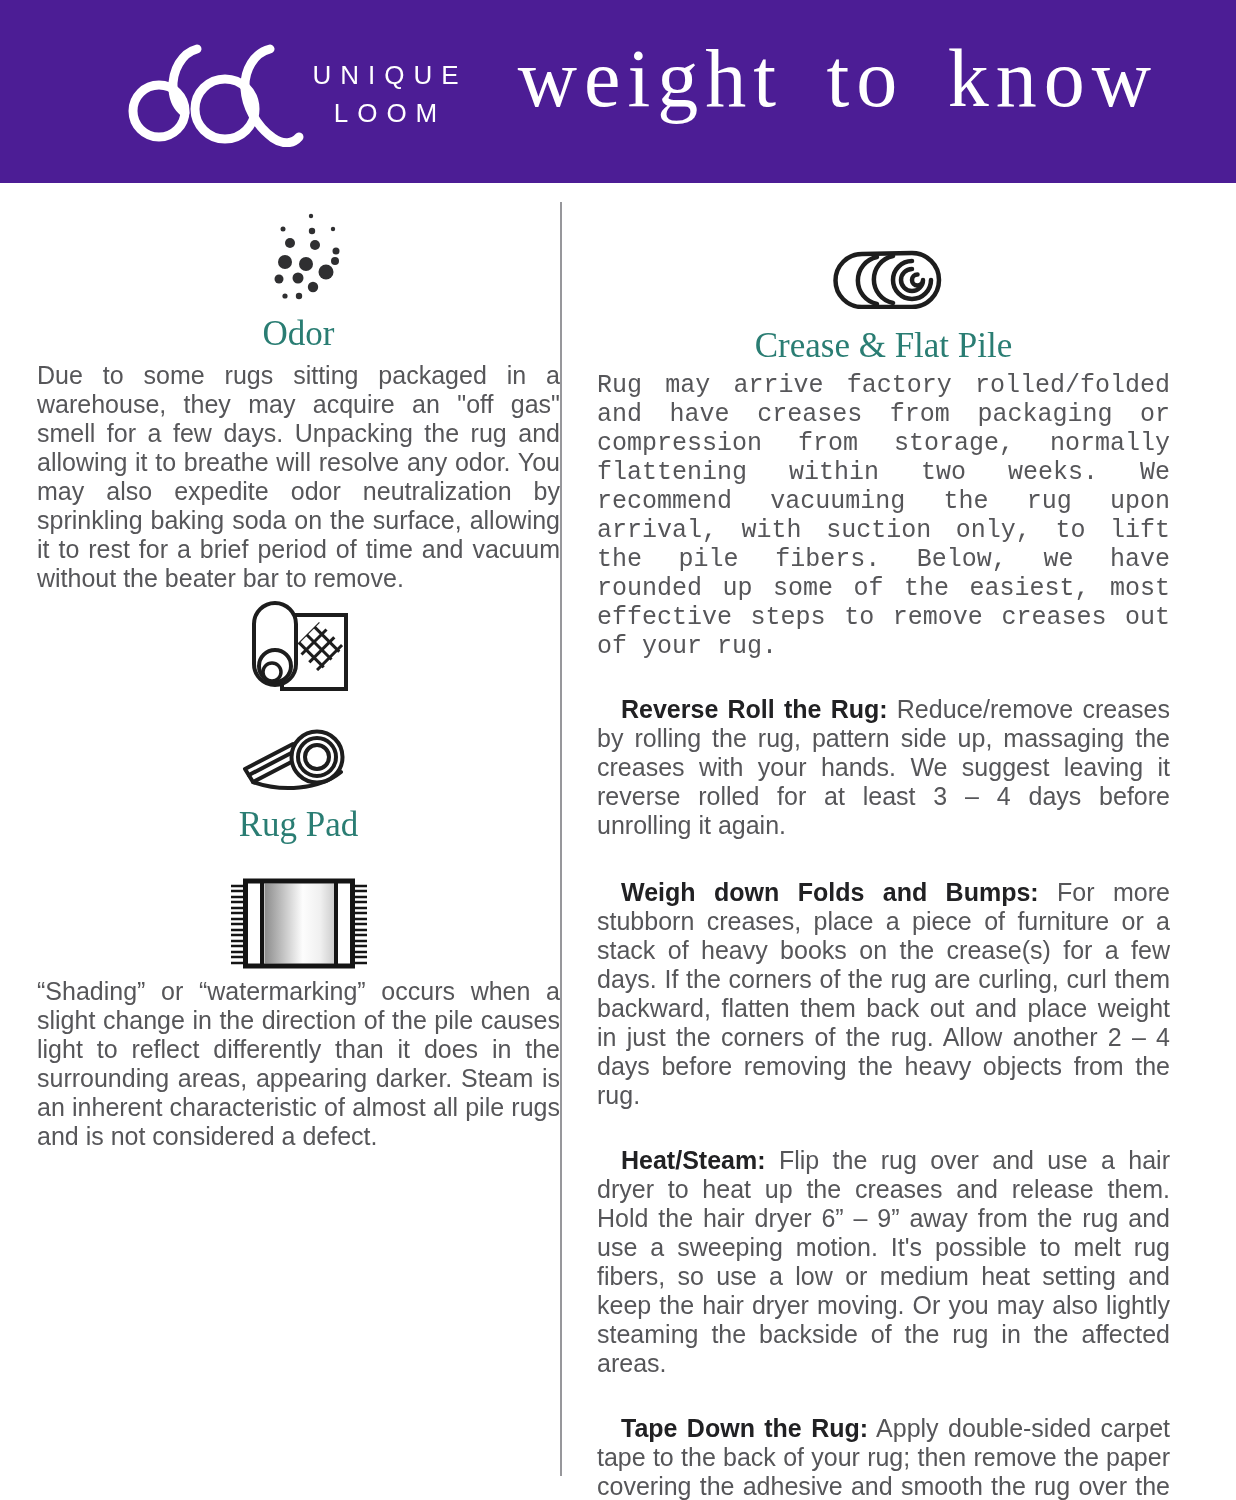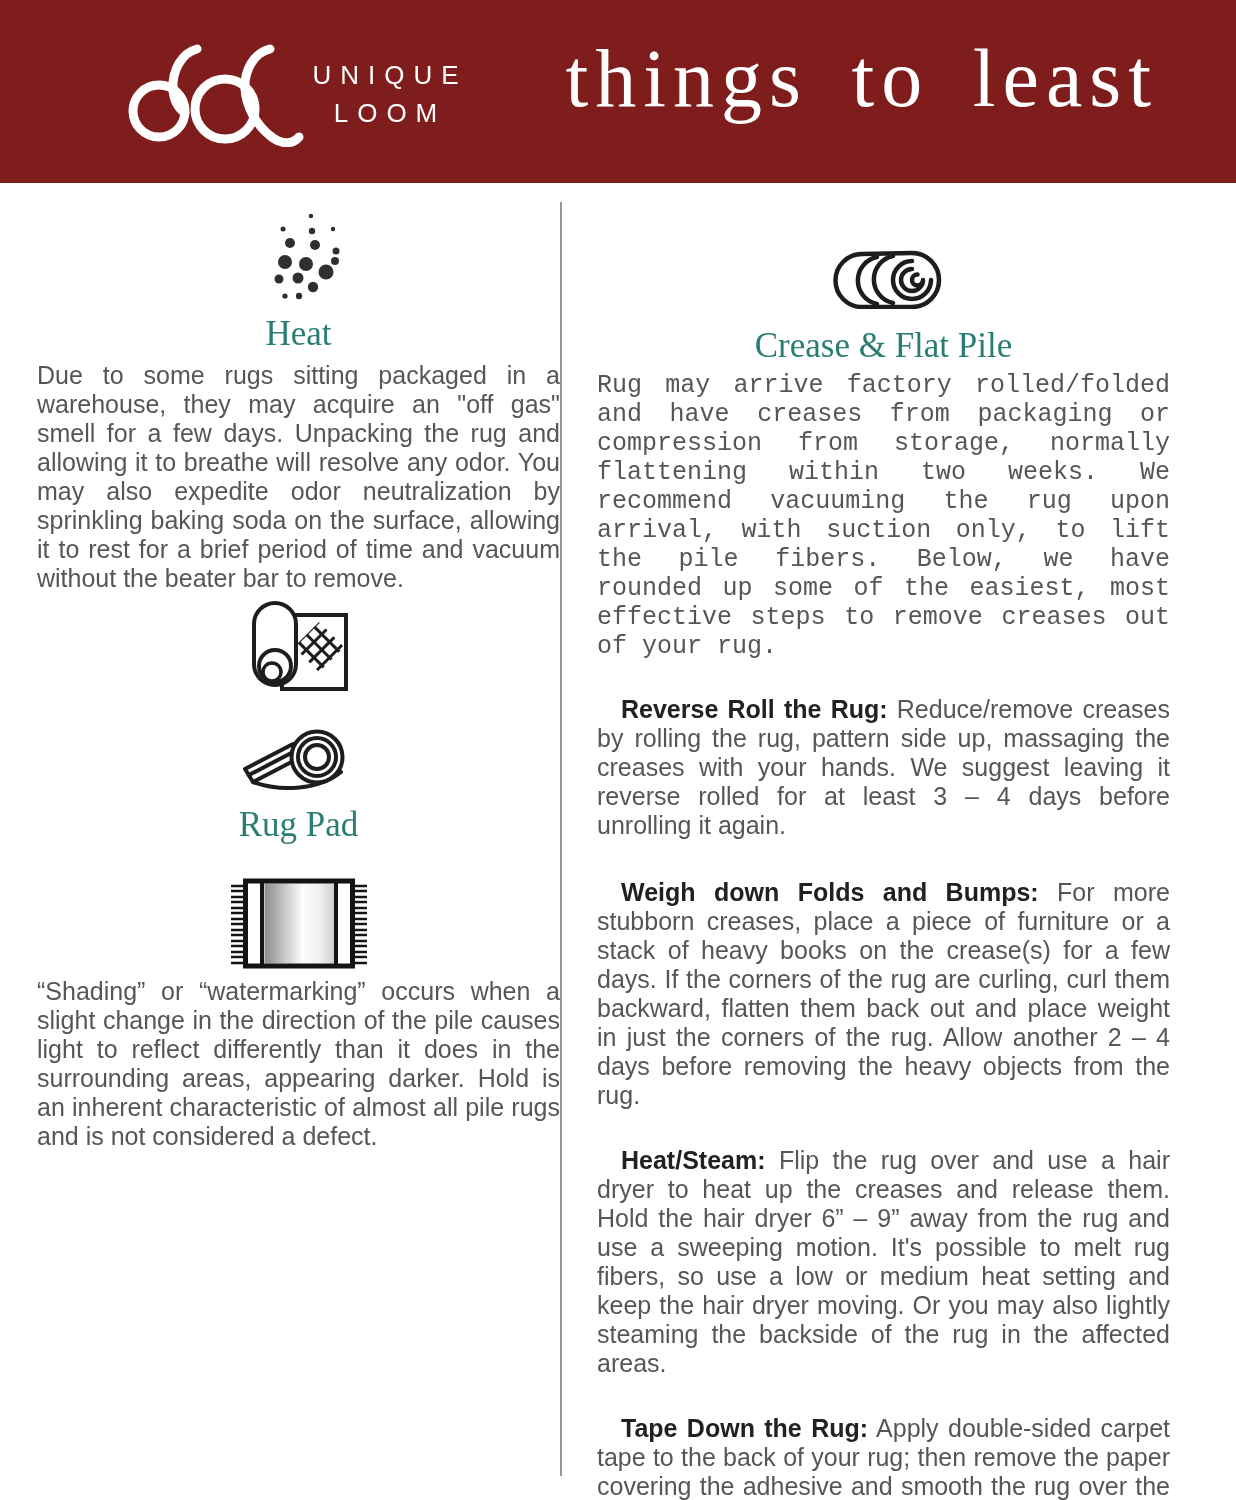--- a/index.html
+++ b/index.html
@@ -4,21 +4,21 @@
 <style>
   html,body{margin:0;padding:0;}
   body{
     width:1236px;height:1500px;background:#ffffff;overflow:hidden;
     font-family:"Liberation Sans", sans-serif;
     -webkit-font-smoothing:antialiased;
   }
   .page{width:1236px;height:1500px;position:relative;}
 
   
-  .banner{height:183px;background:#7f1d1d;position:relative;}
+  .banner{height:183px;background:#4c1d95;position:relative;}
   .logo{position:absolute;left:112px;top:42px;}
   .brand{
     position:absolute;left:300px;top:56px;width:180px;
     color:#ffffff;font-size:26px;letter-spacing:9px;line-height:38px;
     text-align:center;font-weight:400;
   }
   .title{
     position:absolute;right:78px;top:30px;margin:0;
     font-family:"Liberation Serif", serif;font-weight:400;
     color:#ffffff;font-size:82px;letter-spacing:7px;word-spacing:16px;
@@ -68,21 +68,21 @@
         <circle cx="47" cy="69" r="26"></circle>
         <circle cx="113" cy="67" r="30"></circle>
         <path d="M85 7 C70 11 60 28 61 47 C61.5 57 66 66 73 71"></path>
         <path d="M158 7 C142 11 132 28 133 47 C134 63 143 83 161 96 C171 103 181 102 187 95"></path>
       </g>
     </svg>
     <div class="brand">
       <div>UNIQUE</div>
       <div>LOOM</div>
     </div>
-    <h1 class="title">things to least</h1>
+    <h1 class="title">weight to know</h1>
   </header>
 
   <main class="content">
 
     <section class="col-left">
 
       <div class="sec sec-odor">
         <svg class="icon" width="100" height="95" viewBox="0 0 100 95">
           <g fill="#2f2f31">
             <circle cx="62" cy="6" r="2.2"></circle>
@@ -96,21 +96,21 @@
             <circle cx="57" cy="54" r="7"></circle>
             <circle cx="86" cy="51" r="4"></circle>
             <circle cx="30" cy="69" r="4.5"></circle>
             <circle cx="49" cy="68" r="5.5"></circle>
             <circle cx="77" cy="62" r="7.5"></circle>
             <circle cx="64" cy="77" r="5.2"></circle>
             <circle cx="36" cy="86" r="2.6"></circle>
             <circle cx="50" cy="86" r="3.2"></circle>
           </g>
         </svg>
-        <h2>Heat</h2>
+        <h2>Odor</h2>
         <p class="body">Due to some rugs sitting packaged in a warehouse, they may acquire an "off gas" smell for a few days. Unpacking the rug and allowing it to breathe will resolve any odor. You may also expedite odor neutralization by sprinkling baking soda on the surface, allowing it to rest for a brief period of time and vacuum without the beater bar to remove.</p>
       </div>
 
       <div class="sec sec-threading">
         <svg class="icon" width="110" height="97" viewBox="0 0 110 97">
           <defs>
             <pattern id="xhatch" width="11" height="11" patternUnits="userSpaceOnUse" patternTransform="rotate(45)">
               <path d="M0 1.5 H11 M1.5 0 V11" stroke="#1d1d1d" stroke-width="3" fill="none"></path>
             </pattern>
           </defs>
@@ -147,21 +147,21 @@
             </linearGradient>
           </defs>
           <g stroke="#141414" stroke-width="2.5">
             <path d="M2 10 H16 M2 15 H16 M2 21 H16 M2 26 H16 M2 32 H16 M2 37 H16 M2 43 H16 M2 48 H16 M2 54 H16 M2 59 H16 M2 65 H16 M2 70 H16 M2 76 H16 M2 81 H16 M2 87 H16"></path>
             <path d="M124 10 H138 M124 15 H138 M124 21 H138 M124 26 H138 M124 32 H138 M124 37 H138 M124 43 H138 M124 48 H138 M124 54 H138 M124 59 H138 M124 65 H138 M124 70 H138 M124 76 H138 M124 81 H138 M124 87 H138"></path>
           </g>
           <rect x="35.5" y="7.5" width="69.5" height="80" fill="url(#shgrad)"></rect>
           <rect x="16.5" y="5" width="107" height="85" fill="none" stroke="#141414" stroke-width="5"></rect>
           <path d="M33 7 V88 M107 7 V88" stroke="#141414" stroke-width="4" fill="none"></path>
         </svg>
-        <p class="body">“Shading” or “watermarking” occurs when a slight change in the direction of the pile causes light to reflect differently than it does in the surrounding areas, appearing darker. Hold is an inherent characteristic of almost all pile rugs and is not considered a defect.</p>
+        <p class="body">“Shading” or “watermarking” occurs when a slight change in the direction of the pile causes light to reflect differently than it does in the surrounding areas, appearing darker. Steam is an inherent characteristic of almost all pile rugs and is not considered a defect.</p>
       </div>
 
     </section>
 
     <div class="divider"></div>
 
     <section class="col-right sec">
 
       <svg class="icon" width="125" height="66" viewBox="0 0 125 66">
         <g fill="none" stroke="#1d1d1d" stroke-width="4.5" stroke-linecap="round" stroke-linejoin="round">

